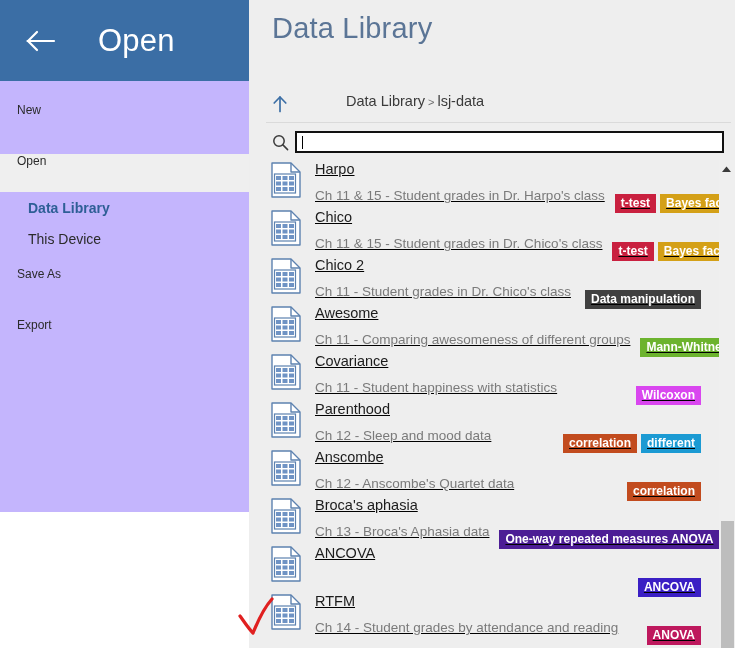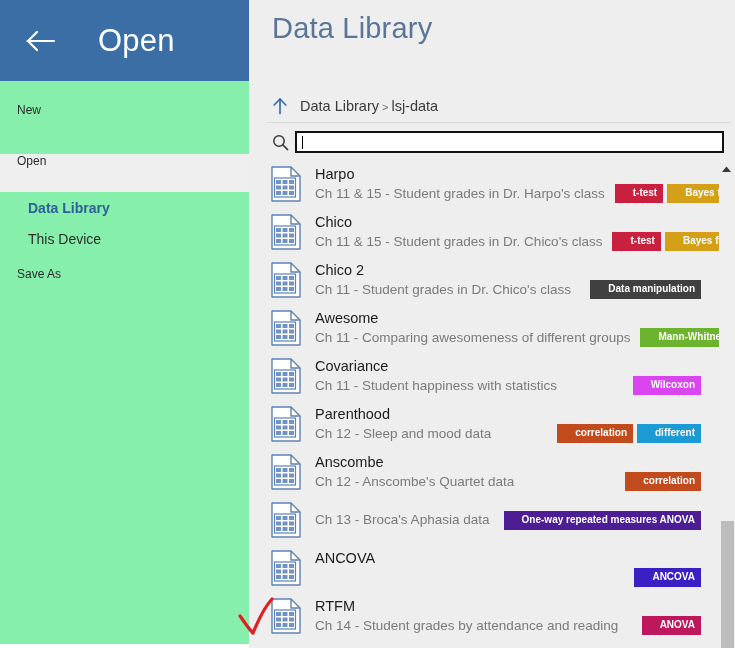--- a/index.html
+++ b/index.html
@@ -19,22 +19,22 @@
     position: relative;
     width: 735px;
     height: 648px;
     display: flex;
     background: #ffffff;
   }
 
   
   .leftpanel {
     width: 249px;
-    height: 644px;
-    background: #86efac;
+    height: 512px;
+    background: #c4b5fd;
     flex: 0 0 249px;
     position: relative;
   }
   .backbar {
     height: 81px;
     background: #3b6ea5;
     display: flex;
     align-items: center;
     position: relative;
   }
@@ -110,23 +110,23 @@
     font-size: 29px;
     font-weight: 300;
     color: #5b7596;
     letter-spacing: 0.2px;
   }
   .breadcrumb-row {
     position: absolute;
     left: 20px;
     top: 93px;
     display: flex;
-    align-items: center;
     height: 26px;
     cursor: pointer;
+    gap: 46px;
   }
   .up-arrow {
     width: 22px;
     height: 22px;
     display: flex;
     align-items: center;
     justify-content: center;
     margin-right: 9px;
   }
   .breadcrumb-text {
@@ -203,25 +203,26 @@
     left: 12px;
     top: 160px;
     right: 0px;
     bottom: 0;
     overflow: hidden;
   }
   .file-row {
     position: relative;
     height: 48px;
     display: flex;
-    align-items: center;
+    align-items: flex-start;
     padding-left: 8px;
     padding-right: 34px;
     box-sizing: border-box;
     cursor: pointer;
+    text-decoration: underline;
   }
   .file-icon {
     flex: 0 0 auto;
     width: 34px;
     height: 40px;
     margin-right: 12px;
     display:flex;
     align-items:center;
     justify-content:center;
   }
@@ -252,26 +253,27 @@
   .tags {
     margin-left: auto;
     display: flex;
     align-items: center;
     gap: 4px;
     padding-left: 10px;
     flex: 0 0 auto;
   }
   .tag {
     color: #ffffff;
-    font-size: 10px;
+    font-size: 12px;
     font-weight: bold;
-    padding: 2px 6px 3px 18px;
+    padding: 2px 6px 3px 6px;
     line-height: 14px;
     white-space: nowrap;
     border-radius: 0;
+    margin-top: 15px;
   }
 
   
   .scroll-track {
     position: absolute;
     right: 0px;
     top: 160px;
     width: 16px;
     bottom: 0;
     background: #efefef;
@@ -332,20 +334,23 @@
         <span>Open</span>
       </div>
       <div class="nav-sub selected">
         <span>Data Library</span>
       </div>
       <div class="nav-sub">
         <span>This Device</span>
       </div>
       <div class="nav-item spaced">
         <span>Save As</span>
+      </div>
+      <div class="nav-item spaced">
+        <span>Export</span>
       </div>
     </div>
   </div>
 
   <div class="rightpanel">
 
     <div class="page-title">Data Library</div>
 
     <div class="breadcrumb-row">
       <span class="up-arrow">
@@ -602,20 +607,21 @@
                 <rect x="11.5" y="19.5" width="5" height="4"></rect>
                 <rect x="18" y="19.5" width="5" height="4"></rect>
               <rect x="5" y="25" width="5" height="4"></rect>
                 <rect x="11.5" y="25" width="5" height="4"></rect>
                 <rect x="18" y="25" width="5" height="4"></rect>
             </g>
             <rect x="3.5" y="12" width="21" height="19" fill="none" stroke="#5d82b0" stroke-width="1.2"></rect>
           </svg>
         </span>
         <span class="file-text">
+          <span class="file-title">Broca's aphasia</span>
           <span class="file-desc-row">
             <span class="file-desc">Ch 13 - Broca's Aphasia data</span>
             <span class="tags">
               <span class="tag" style="background:#4c1d95">One-way repeated measures ANOVA</span>
             </span>
           </span>
         </span>
       </div>
 
       <div class="file-row">

